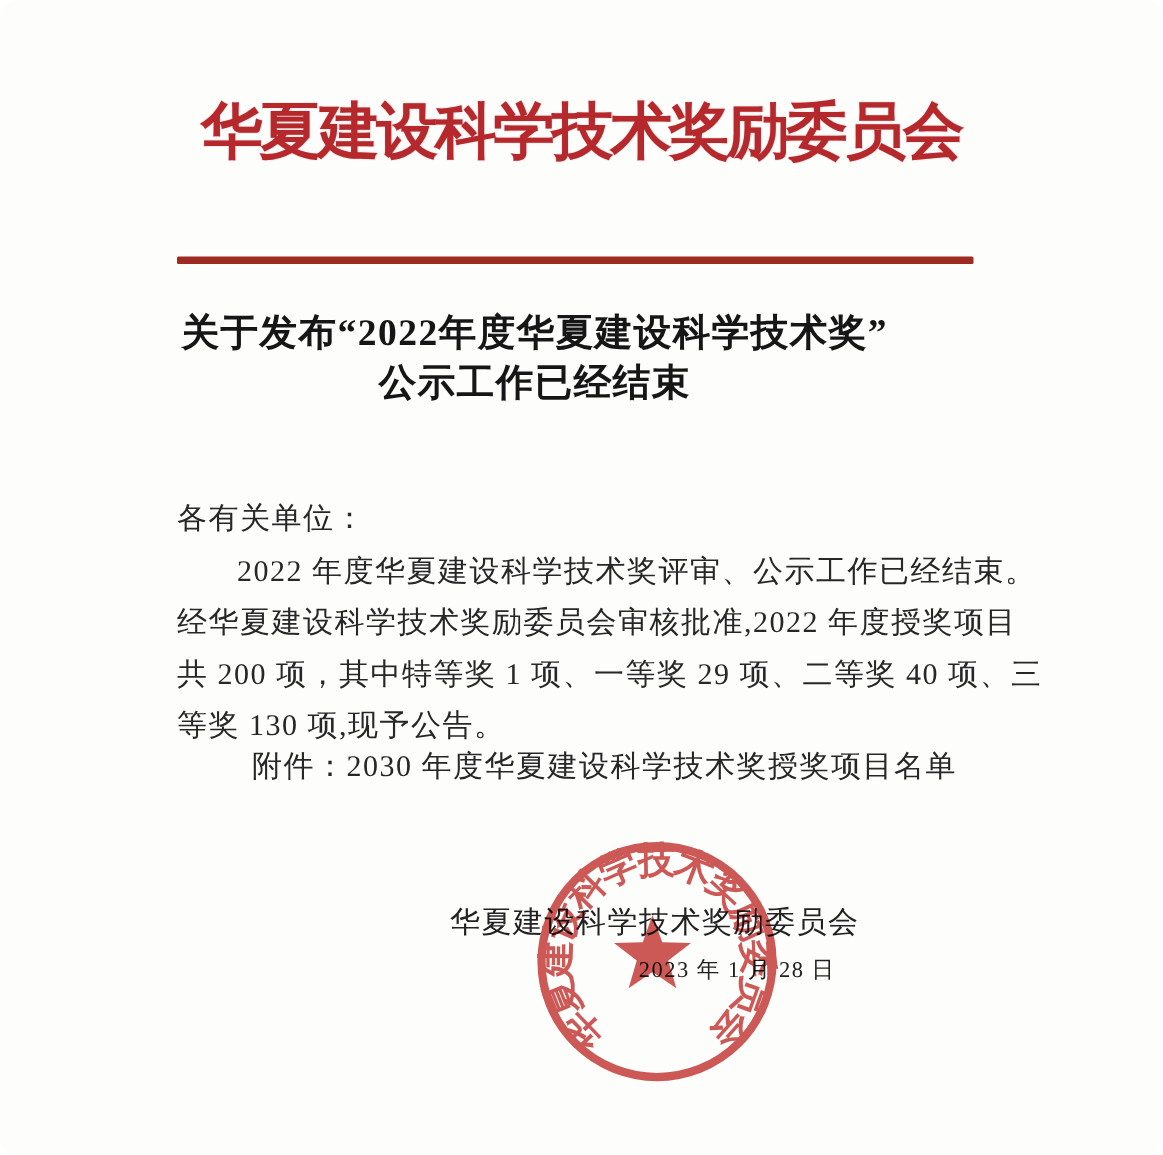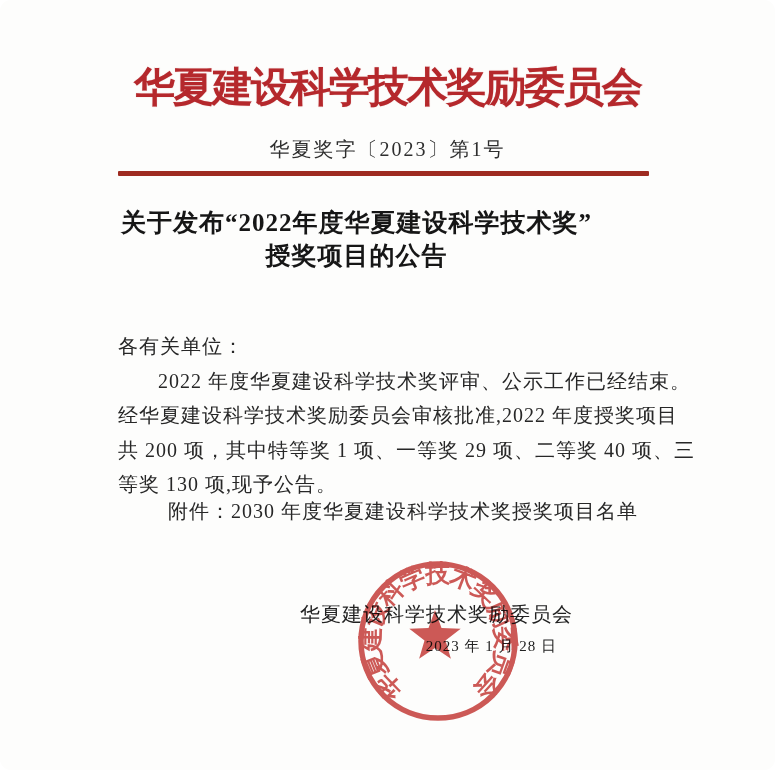--- a/index.html
+++ b/index.html
@@ -124,27 +124,26 @@
     letter-spacing: -2px;
   }
 </style>
 </head>
 <body>
 
 <div id="page">
 
   <div class="abs letterhead">华夏建设科学技术奖励委员会</div>
 
-  <div class="abs doc-number">华夏奖字〔2023〕第1号</div>
 
   <div class="abs red-rule"></div>
 
   <div class="abs subject">
     <div>关于发布“2022年度华夏建设科学技术奖”</div>
-    <div>授奖项目的公告</div>
+    <div>公示工作已经结束</div>
   </div>
 
   <div class="abs body-block">
     <div class="body-line">各有关单位：</div>
     <div class="body-line indent2">2022 年度华夏建设科学技术奖评审、公示工作已经结束。</div>
     <div class="body-line">经华夏建设科学技术奖励委员会审核批准,2022 年度授奖项目</div>
     <div class="body-line">共 200 项，其中特等奖 1 项、一等奖 29 项、二等奖 40 项、三</div>
     <div class="body-line">等奖 130 项,现予公告。</div>
   </div>
 

